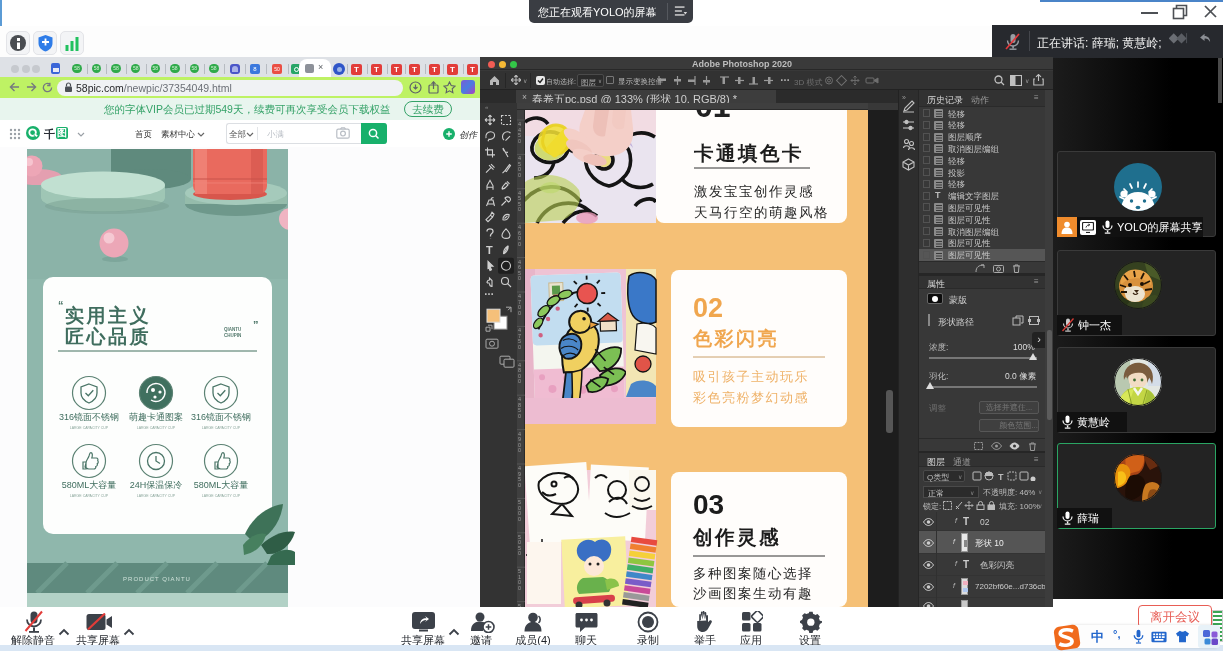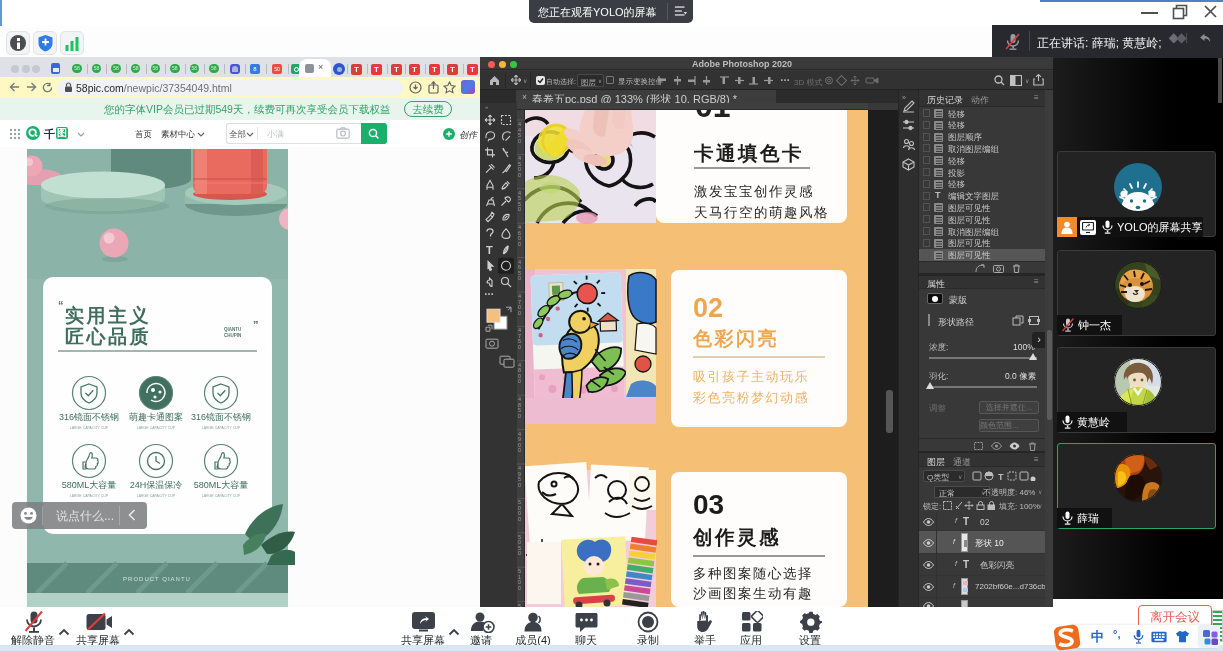--- a/index.html
+++ b/index.html
@@ -136,21 +136,21 @@
         <div class="abs" style="left: 405px; top: 7px; width: 1px; height: 10px; background: rgb(183, 187, 193);"></div>
         <div class="abs" style="left: 409px; top: 6.5px; width: 11px; height: 11px; border-radius: 2px; background: rgb(226, 60, 57); color: rgb(255, 255, 255); font-size: 8px; font-weight: bold; text-align: center; line-height: 11px;">T</div>
         <div class="abs" style="left: 425px; top: 7px; width: 1px; height: 10px; background: rgb(183, 187, 193);"></div>
         <div class="abs" style="left: 429px; top: 6.5px; width: 11px; height: 11px; border-radius: 2px; background: rgb(226, 60, 57); color: rgb(255, 255, 255); font-size: 8px; font-weight: bold; text-align: center; line-height: 11px;">T</div>
         <div class="abs" style="left: 443px; top: 7px; width: 1px; height: 10px; background: rgb(183, 187, 193);"></div>
         <div class="abs" style="left: 447px; top: 6.5px; width: 11px; height: 11px; border-radius: 2px; background: rgb(226, 60, 57); color: rgb(255, 255, 255); font-size: 8px; font-weight: bold; text-align: center; line-height: 11px;">T</div>
         <div class="abs" style="left: 463px; top: 7px; width: 1px; height: 10px; background: rgb(183, 187, 193);"></div>
         <div class="abs" style="left: 467px; top: 6.5px; width: 11px; height: 11px; border-radius: 2px; background: rgb(226, 60, 57); color: rgb(255, 255, 255); font-size: 8px; font-weight: bold; text-align: center; line-height: 11px;">T</div>
       </div>
 
-  <div class="abs" style="left:0;top:20px;width:481px;height:33px;background:#fef9c3;">
+  <div class="abs" style="left:0;top:20px;width:481px;height:33px;background:#bef264;">
     <svg class="abs" style="left:9px;top:5px;" width="11" height="10" viewBox="0 0 12 11">
           <path d="M6 1 L1.5 5.5 L6 10 M1.5 5.5 H11" stroke="#75797f" stroke-width="1.5" fill="none"></path>
         </svg>
     <svg class="abs" style="left:26px;top:5px;" width="11" height="10" viewBox="0 0 12 11">
           <path d="M6 1 L10.5 5.5 L6 10 M10.5 5.5 H1" stroke="#75797f" stroke-width="1.5" fill="none"></path>
         </svg>
     <svg class="abs" style="left:42px;top:5px;" width="11" height="11" viewBox="0 0 12 12">
           <path d="M10.5 6 A4.5 4.5 0 1 1 8.6 2.3 M8.6 0.8 v3 h-3" stroke="#75797f" stroke-width="1.4" fill="none"></path>
         </svg>
     <div class="abs" style="left:57px;top:2.5px;width:346px;height:16px;background:#f0f2f4;border-radius:8px;"></div>
@@ -306,34 +306,20 @@
             <text x="129" y="339" font-size="9" fill="#3f6d5e" text-anchor="middle">24H保温保冷</text>
             <text x="129" y="348" font-size="3.5" fill="#8aa69b" text-anchor="middle">LARGE CAPACITY CUP</text>
             <circle cx="194" cy="312" r="16.5" fill="none" stroke="#5b8273" stroke-width="1.2"></circle>
             <path d="M188 313 h3 v7 h-3 z M191 314 c0 -3 2 -4 3 -7 c0.5 -1.8 0.6 -3.5 2 -3.3 c1.8 0.3 1.5 3 0.8 5.3 h4.5 c1.5 0 2 1.5 1.4 2.7 c1 1.2 0.4 2.6 -0.5 3 c0.6 1.4 -0.3 2.6 -1.4 2.8 c0.3 1.5 -0.8 2.5 -2 2.5 h-5 c-1.5 0 -2.8 -1 -3.8 -2z" fill="none" stroke="#4a7567" stroke-width="1.2"></path>
             <text x="194" y="339" font-size="9" fill="#3f6d5e" text-anchor="middle">580ML大容量</text>
             <text x="194" y="348" font-size="3.5" fill="#8aa69b" text-anchor="middle">LARGE CAPACITY CUP</text>
           </svg>
         </div></div>
 </div>
 
-<div class="abs" style="left:12px;top:502px;width:135px;height:27px;background:rgba(125,127,130,0.88);border-radius:4px;">
-  <svg class="abs" style="left:8px;top:5px;" width="17" height="17" viewBox="0 0 18 18">
-        <circle cx="9" cy="9" r="8.5" fill="#fff"></circle>
-        <circle cx="5.8" cy="6.8" r="1.5" fill="#85878a"></circle>
-        <circle cx="12.2" cy="6.8" r="1.5" fill="#85878a"></circle>
-        <path d="M4.5 10.5 a4.8 4.8 0 0 0 9 0 Z" fill="#85878a"></path>
-      </svg>
-  <div class="abs" style="left:30px;top:4px;width:1px;height:19px;background:#9b9da0;"></div>
-  <span class="abs" style="left:44px;top:6px;color:#e2e2e2;font-size:12px;">说点什么...</span>
-  <div class="abs" style="left:107px;top:4px;width:1px;height:19px;background:#a8aaad;"></div>
-  <svg class="abs" style="left:116px;top:7px;" width="8" height="12" viewBox="0 0 8 12">
-        <path d="M6.5 1 L1.5 6 L6.5 11" stroke="#e8e8e8" stroke-width="1.6" fill="none"></path>
-      </svg>
-</div>
 
 <svg class="abs" style="left:243px;top:500px;" width="53" height="65" viewBox="0 0 53 65">
   <path d="M2 34 C10 16 26 6 40 4 C38 22 27 37 11 43 Z" fill="#3e7258"></path>
   <path d="M18 45 C30 34 43 30 52 32 C48 46 36 55 24 54 Z" fill="#2f5d46"></path>
   <path d="M28 56 C36 49 46 48 52 52 L52 65 L24 65 Z" fill="#356a50"></path>
   <path d="M0 45 C7 36 16 32 23 34 C21 45 12 53 1 55 Z" fill="#47805f"></path>
 </svg>
 
 <div id="ps" class="abs" style="left:480px;top:57px;width:573px;height:550px;background:#383838;overflow:hidden;">
 
@@ -944,21 +930,21 @@
         <span class="abs" style="left:10px;top:252px;color:#bbb;font-size:8.5px;">浓度:</span>
         <span class="abs" style="left:94px;top:252px;color:#ddd;font-size:8.5px;">100%</span>
         <div class="abs" style="left:10px;top:267px;width:108px;height:1.5px;background:#777;"></div>
         <div class="abs" style="left:110px;top:263px;width:0;height:0;border-left:4px solid transparent;border-right:4px solid transparent;border-bottom:7px solid #ddd;"></div>
         <span class="abs" style="left:10px;top:281px;color:#bbb;font-size:8.5px;">羽化:</span>
         <span class="abs" style="left:86px;top:281px;color:#ddd;font-size:8.5px;">0.0 像素</span>
         <div class="abs" style="left:10px;top:296px;width:108px;height:1.5px;background:#777;"></div>
         <div class="abs" style="left:7px;top:292px;width:0;height:0;border-left:4px solid transparent;border-right:4px solid transparent;border-bottom:7px solid #ddd;"></div>
         <span class="abs" style="left:10px;top:313px;color:#6e6e6e;font-size:8.5px;">调整</span>
         <div class="abs" style="left:60px;top:311px;width:60px;height:13px;background:#3f3f3f;border:1px solid #575757;border-radius:2px;text-align:center;color:#777;font-size:8px;line-height:12px;">选择并遮住...</div>
-        <div class="abs" style="left:60px;top:329px;width:60px;height:13px;background:#3f3f3f;border:1px solid #575757;border-radius:2px;text-align:left;color:#777;font-size:8px;line-height:12px;">颜色范围...</div>
+        <div class="abs" style="left:60px;top:329px;width:60px;height:13px;background:#3f3f3f;border:1px solid #575757;border-radius:2px;text-align:right;color:#777;font-size:8px;line-height:12px;">颜色范围...</div>
         <div class="abs" style="left:0;top:348px;width:127px;height:13px;background:#383838;border-top:1px solid #2a2a2a;">
           <svg class="abs" style="left:55px;top:3px" width="9" height="8" viewBox="0 0 9 8">
             <rect x="0.5" y="0.5" width="8" height="7" fill="none" stroke="#999" stroke-dasharray="2 1"></rect>
           </svg>
           <svg class="abs" style="left:72px;top:3px" width="11" height="8" viewBox="0 0 11 8">
             <path d="M0.5 4 C2 1.5 4 0.5 5.5 0.5 C7 0.5 9 1.5 10.5 4 C9 6.5 7 7.5 5.5 7.5 C4 7.5 2 6.5 0.5 4 Z" fill="none" stroke="#999"></path>
             <circle cx="5.5" cy="4" r="1.5" fill="#999"></circle>
           </svg>
           <svg class="abs" style="left:90px;top:3px" width="11" height="8" viewBox="0 0 11 8">
             <path d="M0.5 4 C2 1.5 4 0.5 5.5 0.5 C7 0.5 9 1.5 10.5 4 C9 6.5 7 7.5 5.5 7.5 C4 7.5 2 6.5 0.5 4 Z" fill="#ccc"></path>
@@ -982,21 +968,21 @@
           <g stroke="#bbb" fill="none">
             <rect x="1" y="1" width="8" height="8" rx="1"></rect>
             <circle cx="17" cy="5" r="4"></circle>
             <path d="M13 5 a4 4 0 0 1 8 0" fill="#bbb"></path>
             <text x="26" y="8.5" font-size="9" fill="#bbb" stroke="none" font-weight="bold">T</text>
             <rect x="36" y="1" width="8" height="8" rx="1" stroke-dasharray="2 1"></rect>
             <rect x="48" y="1" width="8" height="8" rx="1"></rect>
           </g>
           <circle cx="61" cy="8" r="2.5" fill="#ccc"></circle>
         </svg>
-        <div class="abs" style="left:4px;top:396px;width:56px;height:12px;background:#2b2b2b;border:1px solid #4a4a4a;border-radius:0;margin-left:11px;">
+        <div class="abs" style="left:4px;top:396px;width:56px;height:12px;background:#2b2b2b;border:1px solid #4a4a4a;border-radius:0;">
           <span class="abs" style="left:4px;top:1px;color:#ccc;font-size:8px;">正常</span>
           <span class="abs" style="left:46px;top:2px;color:#888;font-size:6px;">∨</span>
         </div>
         <span class="abs" style="left:64px;top:397px;color:#bbb;font-size:8px;">不透明度: 46%</span>
         <span class="abs" style="left:119px;top:398px;color:#888;font-size:6px;">∨</span>
         <span class="abs" style="left:4px;top:411px;color:#bbb;font-size:8px;">锁定:</span>
         <svg class="abs" style="left:24px;top:411px" width="52" height="9" viewBox="0 0 52 9">
           <g stroke="#bbb" fill="none">
             <rect x="0.5" y="0.5" width="8" height="8" stroke-dasharray="2 1"></rect>
             <path d="M13 8 L19 1 M13 5 L16 8"></path>

